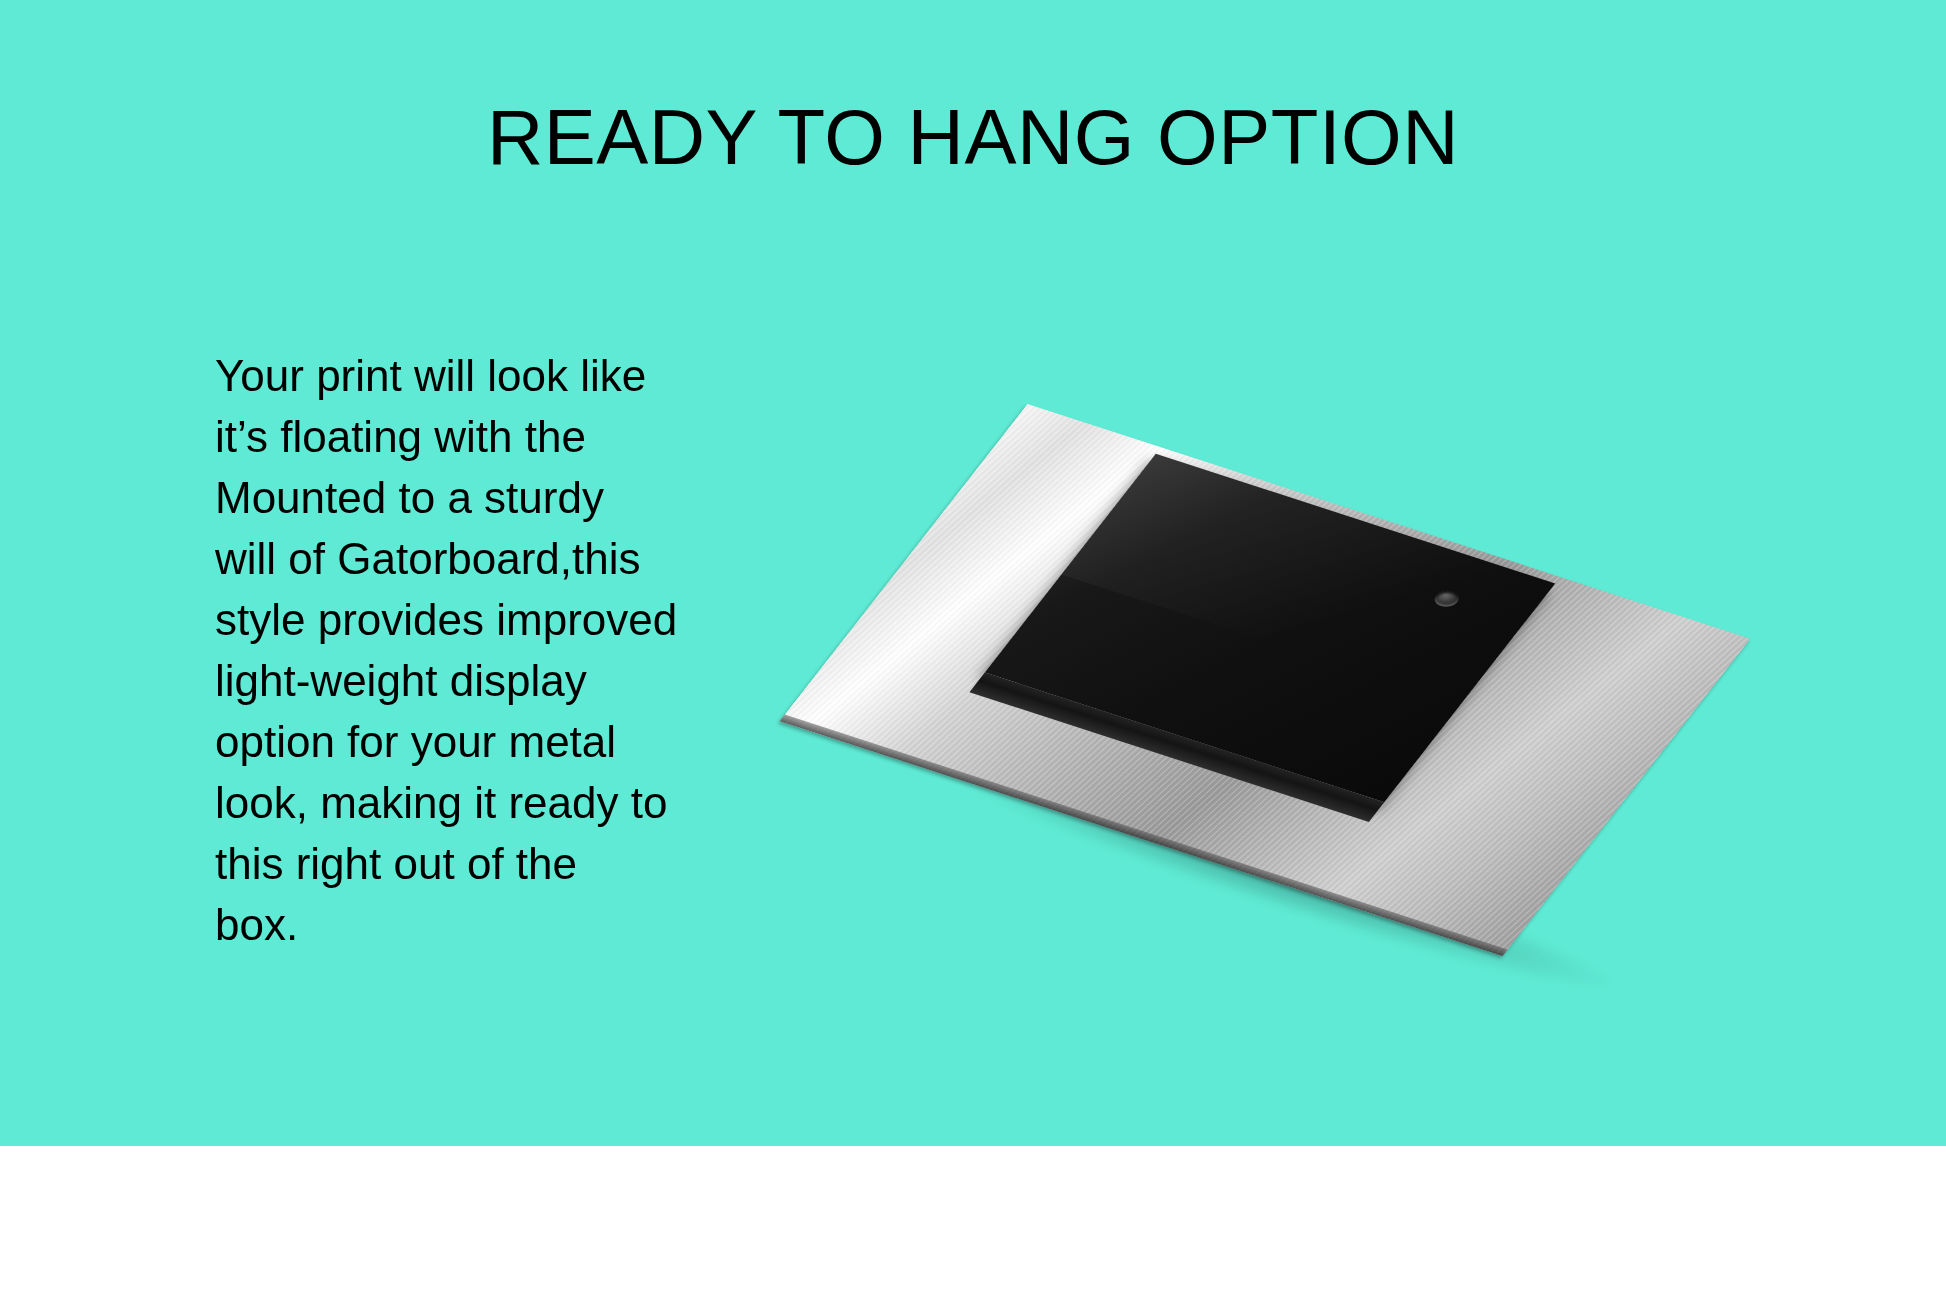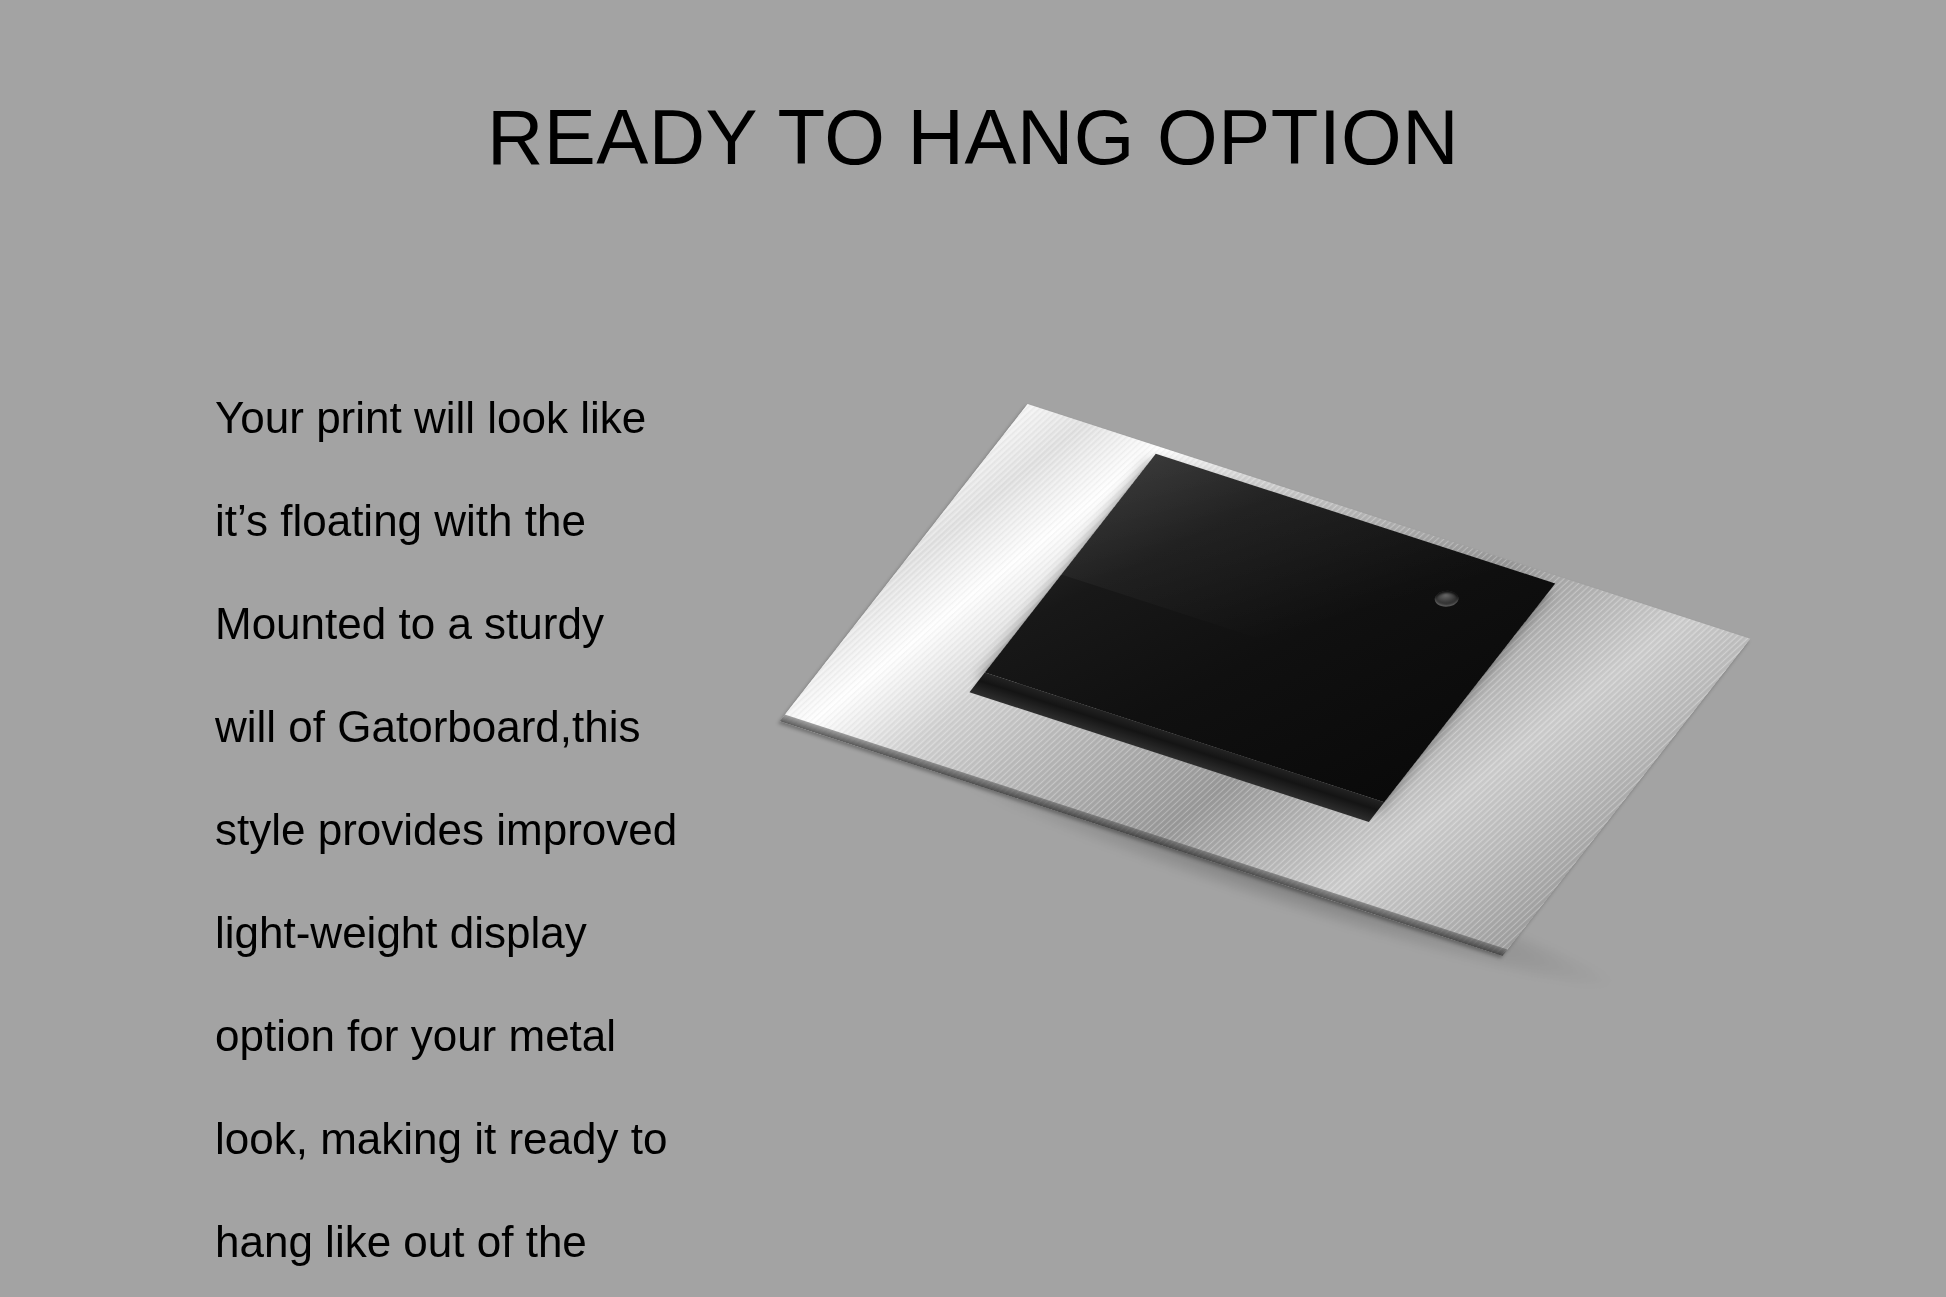--- a/index.html
+++ b/index.html
@@ -14,22 +14,22 @@
     overflow: hidden;
     font-family: "Liberation Sans", sans-serif;
     color: #000000;
   }
 
   
   .slide {
     position: absolute;
     left: 0; top: 0;
     width: 1946px;
-    height: 1297px;
-    background: #a3a3a3;
+    height: 1146px;
+    background: #5eead4;
   }
 
   
   .slide-title {
     position: absolute;
     left: 0;
     top: 92px;
     width: 1946px;
     text-align: center;
     font-size: 78px;
@@ -47,21 +47,20 @@
     top: 345px;
     width: 560px;
     font-size: 44px;
     line-height: 61px;
     font-weight: 400;
     color: #000000;
   }
   .body-copy .copy-line {
     display: block;
     white-space: pre;
-    margin-top: 42px;
   }
 
   
   .product-figure {
     position: absolute;
     left: 845px;
     top: 455px;
     width: 1030px;
     height: 560px;
   }
@@ -176,21 +175,21 @@
 
   <div class="body-copy">
     <span class="copy-line">Your print will look like</span>
     <span class="copy-line">it’s floating with the</span>
     <span class="copy-line">Mounted to a sturdy</span>
     <span class="copy-line">will of Gatorboard,this</span>
     <span class="copy-line">style provides improved</span>
     <span class="copy-line">light-weight display</span>
     <span class="copy-line">option for your metal</span>
     <span class="copy-line">look, making it ready to</span>
-    <span class="copy-line">hang like out of the</span>
+    <span class="copy-line">this right out of the</span>
     <span class="copy-line">box.</span>
   </div>
 
   <div class="product-figure">
 
     <div class="figure-shadow"></div>
 
     <div class="metal-sheet"></div>
 
     <div class="gator-block">

